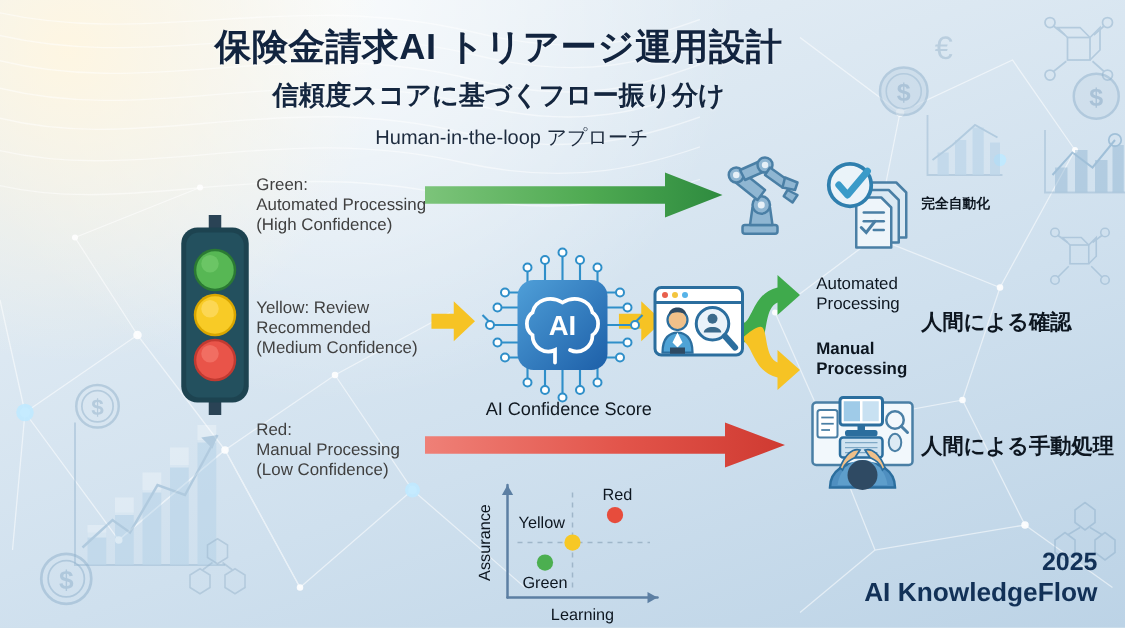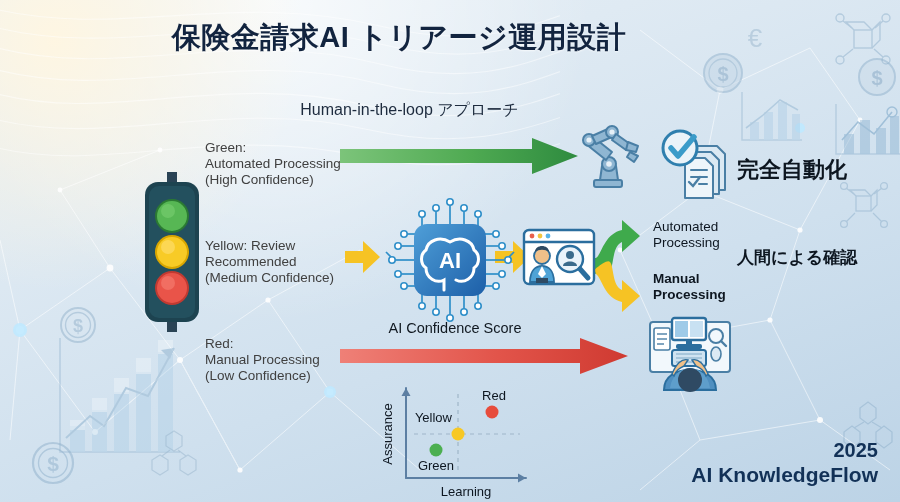--- a/index.html
+++ b/index.html
@@ -64,21 +64,21 @@
   
   #robot-icon{position:absolute;left:572px;top:120px;}
   #check-docs-icon{position:absolute;left:655px;top:128px;}
   #review-icon{position:absolute;left:522px;top:226px;}
   #desk-icon{position:absolute;left:648px;top:316px;}
 
   
   .rlbl{position:absolute;color:#0d1620;}
   #text-automated{left:653px;top:219px;font-size:13.5px;line-height:16px;white-space:pre-line;}
   #text-manual{left:653px;top:271px;font-size:13.5px;line-height:16px;white-space:pre-line;font-weight:bold;}
-  #text-full-auto{left:737px;top:155px;font-size:22px;font-weight:bold;}
+  #text-full-auto{left:737px;top:155px;font-size:11px;font-weight:bold;}
   #text-human-check{left:737px;top:246px;font-size:17px;font-weight:bold;}
   #text-human-manual{left:737px;top:345px;font-size:17px;font-weight:bold;}
 
   
   #scatter{position:absolute;left:378px;top:378px;}
   .sc-txt{font-size:13px;fill:#0d1620;font-family:"Liberation Sans",sans-serif;}
 
   
   #footer{position:absolute;right:22px;bottom:14px;text-align:right;color:#123157;}
   #footer .yr{font-size:20px;font-weight:bold;line-height:24px;}
@@ -244,20 +244,21 @@
     <g fill="none" stroke="#9ab6cd" stroke-width="1.3">
       <path d="M20,6 L28,1 L36,6 L36,16 L28,21 L20,16 Z"></path>
       <path d="M6,30 L14,25 L22,30 L22,40 L14,45 L6,40 Z"></path>
       <path d="M34,30 L42,25 L50,30 L50,40 L42,45 L34,40 Z"></path>
       <path d="M24,20 L16,26 M32,20 L40,26"></path>
     </g>
   </svg>
 
   <div class="title-wrap">
     <div class="title">保険金請求AI トリアージ運用設計</div>
+    <div class="subtitle">信頼度スコアに基づくフロー振り分け</div>
   </div>
   <div class="approach">Human-in-the-loop アプローチ</div>
 
   <svg id="traffic-light" width="58" height="160" viewBox="0 0 58 160">
     <rect x="24" y="0" width="10" height="16" fill="#2a4355"></rect>
     <rect x="24" y="144" width="10" height="16" fill="#2a4355"></rect>
     <rect x="2" y="10" width="54" height="140" rx="13" fill="#1d4350"></rect>
     <rect x="6" y="14" width="46" height="132" rx="10" fill="#23505e"></rect>
     <circle cx="29" cy="44" r="17" fill="#2b7a33"></circle>
     <circle cx="29" cy="44" r="15" fill="#57b754"></circle>
@@ -464,20 +465,21 @@
     <path d="M24,58 C28,48 34,42 40,44 L36,50 C32,52 28,54 26,60 Z" fill="#f0c089" stroke="#2b6e9e" stroke-width="1.4"></path>
     <path d="M60,58 C56,48 50,42 44,44 L48,50 C52,52 56,54 58,60 Z" fill="#f0c089" stroke="#2b6e9e" stroke-width="1.4"></path>
   </svg>
 
   <div class="rlbl" id="text-automated">Automated
 Processing</div>
   <div class="rlbl" id="text-manual">Manual
 Processing</div>
   <div class="rlbl" id="text-full-auto">完全自動化</div>
   <div class="rlbl" id="text-human-check">人間による確認</div>
+  <div class="rlbl" id="text-human-manual">人間による手動処理</div>
 
   <svg id="scatter" width="172" height="122" viewBox="0 0 172 122">
     <g stroke="#5c7fa3" stroke-width="2" fill="none" stroke-linecap="round">
       <path d="M28,100 L28,10"></path>
         <path d="M28,100 L148,100"></path>
     </g>
     <path d="M28,10 l-4.5,8 l9,0 z" fill="#5c7fa3"></path>
     <path d="M148,100 l-8,-4.5 l0,9 z" fill="#5c7fa3"></path>
     <g stroke="#9fb6c9" stroke-width="1.2" stroke-dasharray="4 4">
       <path d="M36,56 L142,56"></path>

